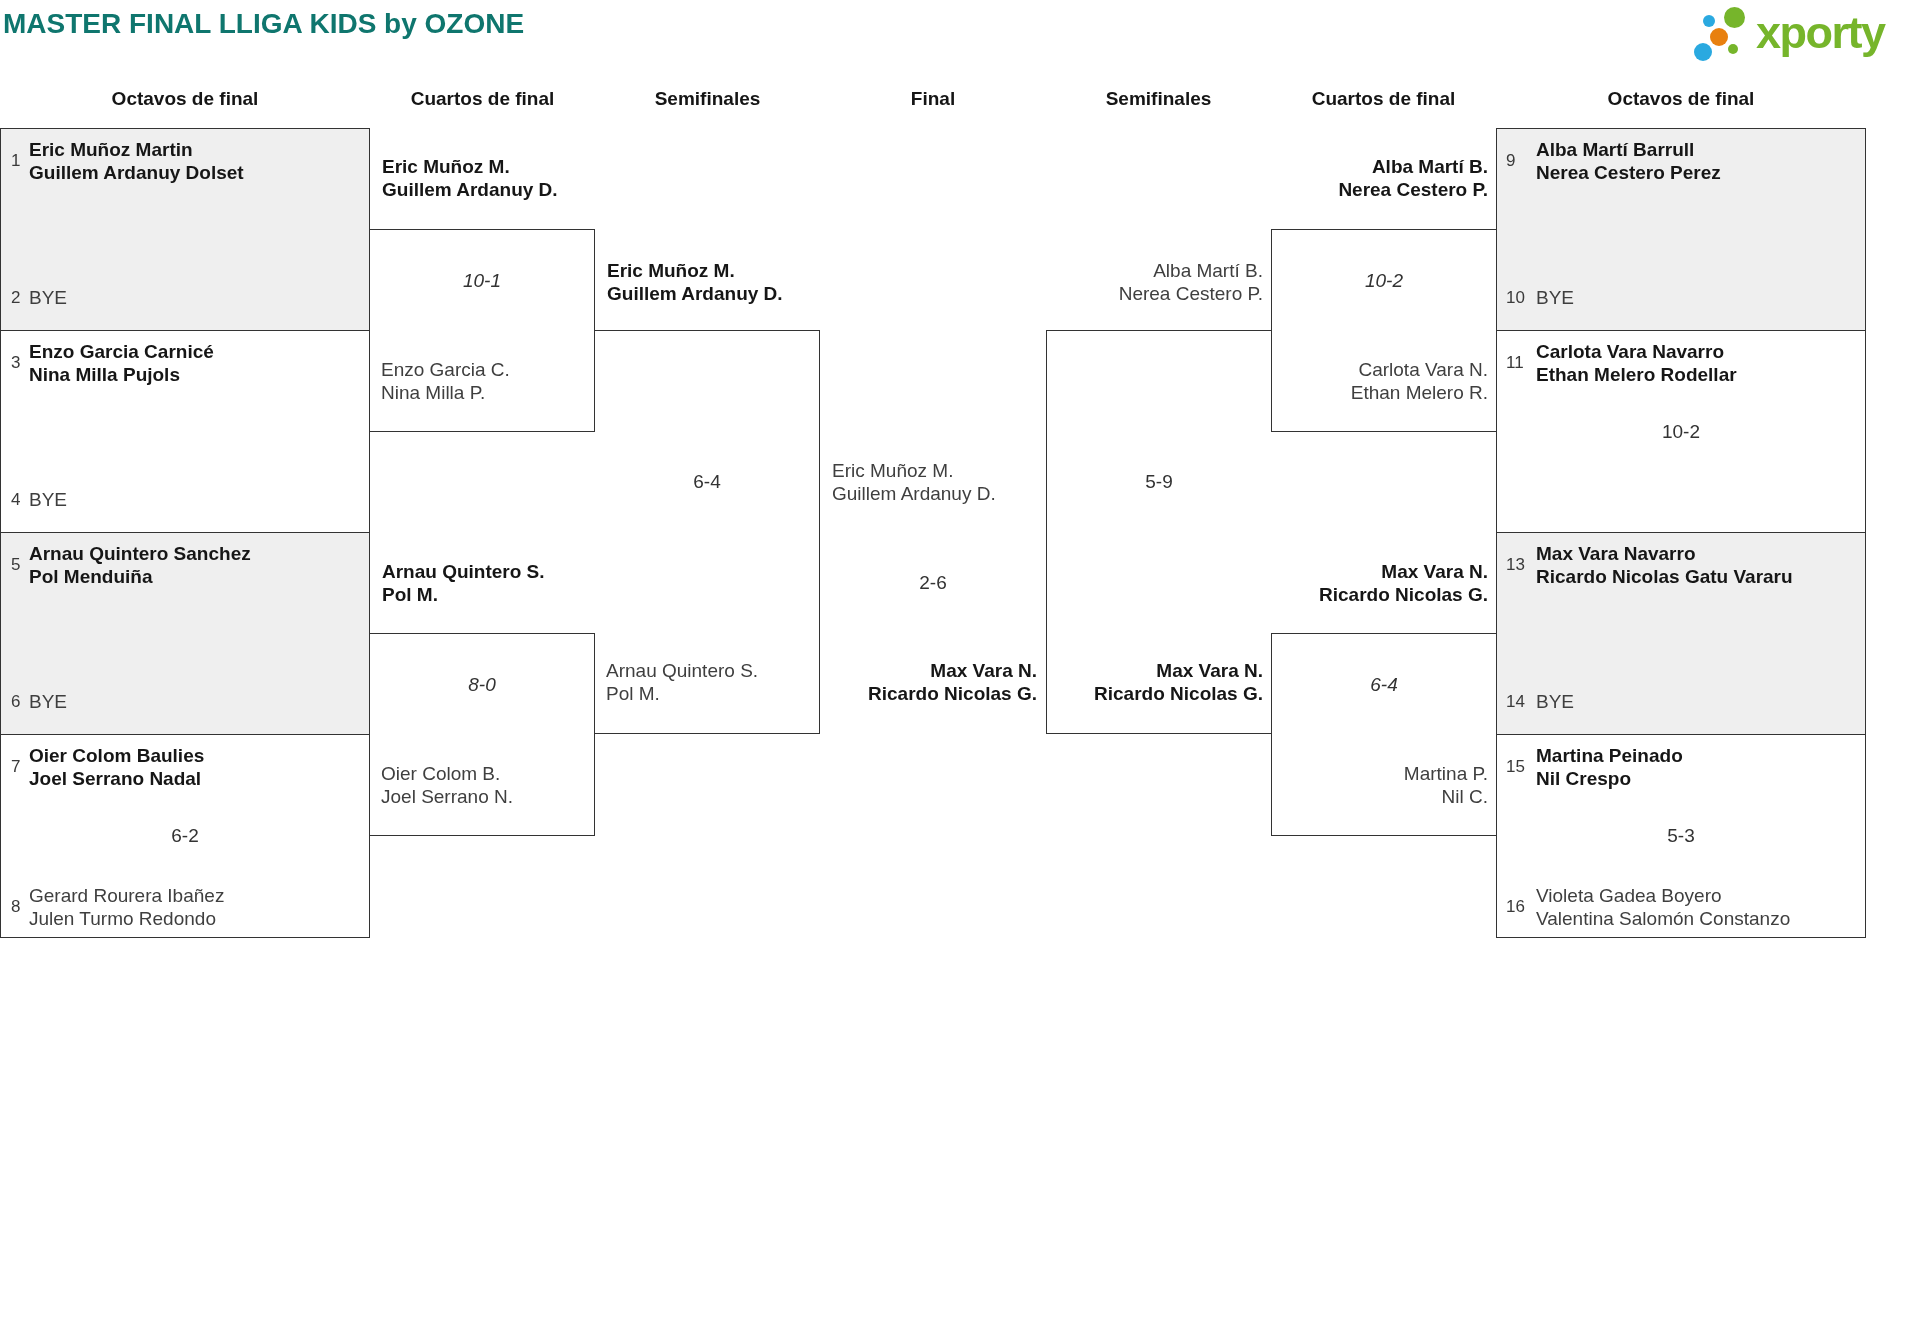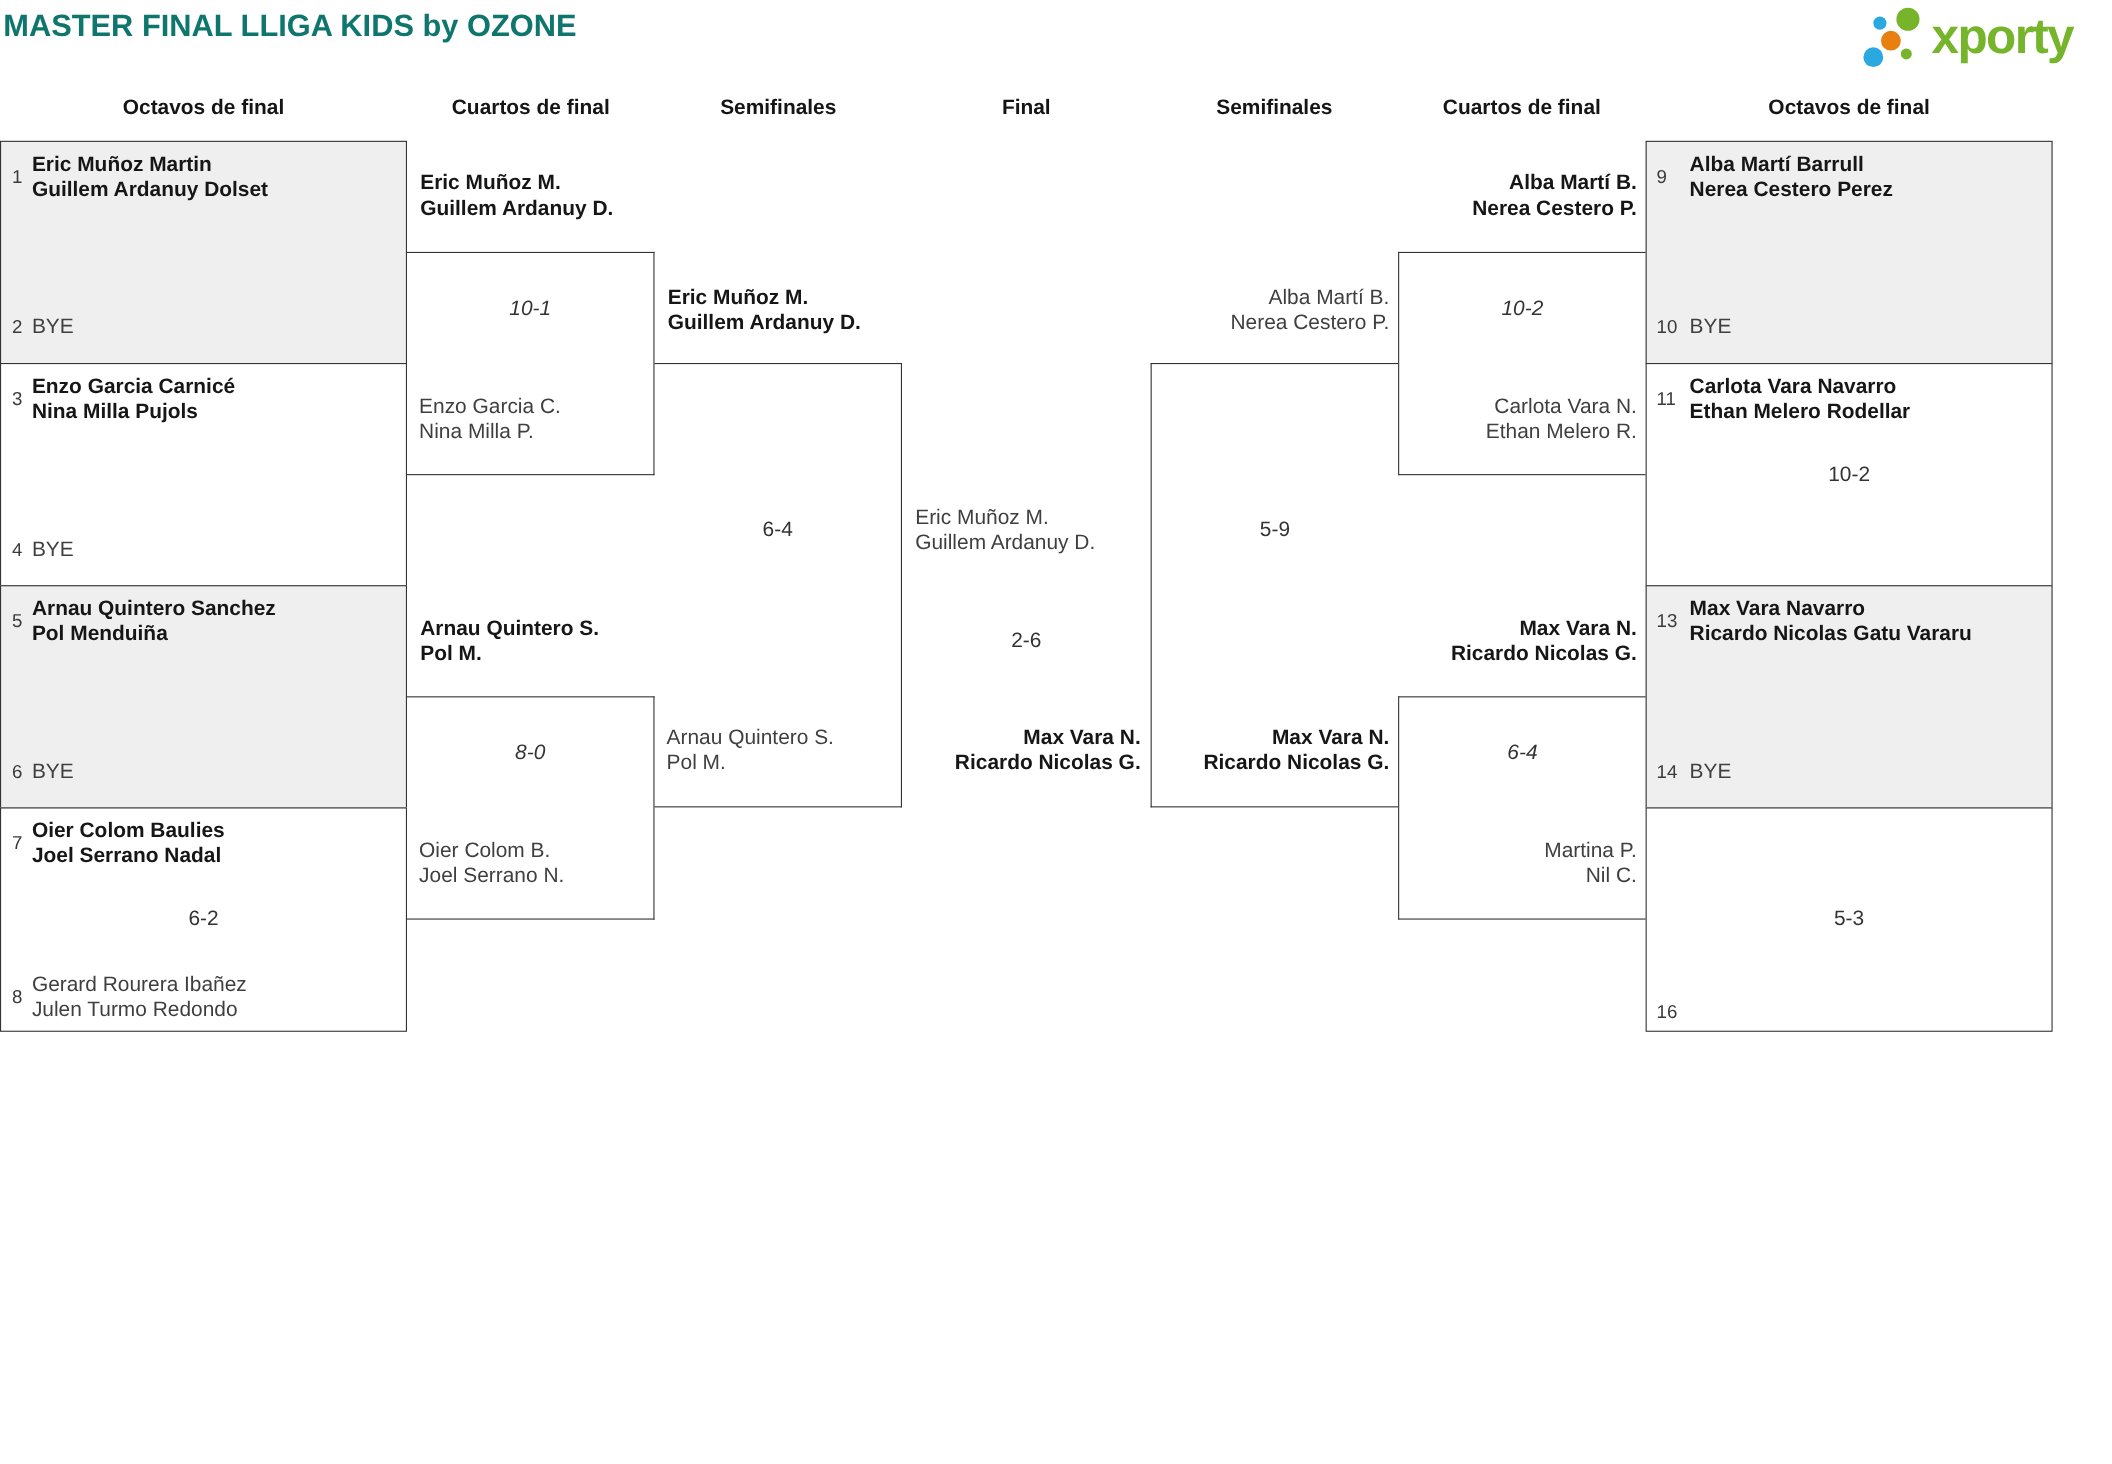--- a/index.html
+++ b/index.html
@@ -193,23 +193,34 @@
     <div class="oscore"></div>
     <div class="seat bot bye">
       <span class="seed">14</span>
       <span class="names reg">
           <span class="ln">BYE</span>
         </span>
     </div>
   </div>
 
   <div class="obox side-r" style="left:1496px;top:734px;height:204px">
+    <div class="seat top">
+      <span class="seed">15</span>
+      <span class="names bold">
+        <span class="ln">Martina Peinado</span>
+        <span class="ln">Nil Crespo</span>
+      </span>
+    </div>
     <div class="oscore">5-3</div>
     <div class="seat bot">
       <span class="seed">16</span>
+      <span class="names reg">
+        <span class="ln">Violeta Gadea Boyero</span>
+        <span class="ln">Valentina Salomón Constanzo</span>
+      </span>
     </div>
   </div>
 
   <div class="plabel bold" style="left:382px;top:155px">
     <span class="ln">Eric Muñoz M.</span>
     <span class="ln">Guillem Ardanuy D.</span>
   </div>
   <div class="mbox open-l" style="left:370px;top:229px;width:225px;height:203px">
     <div class="mscore qf">10-1</div>
     <div class="mloser reg">

